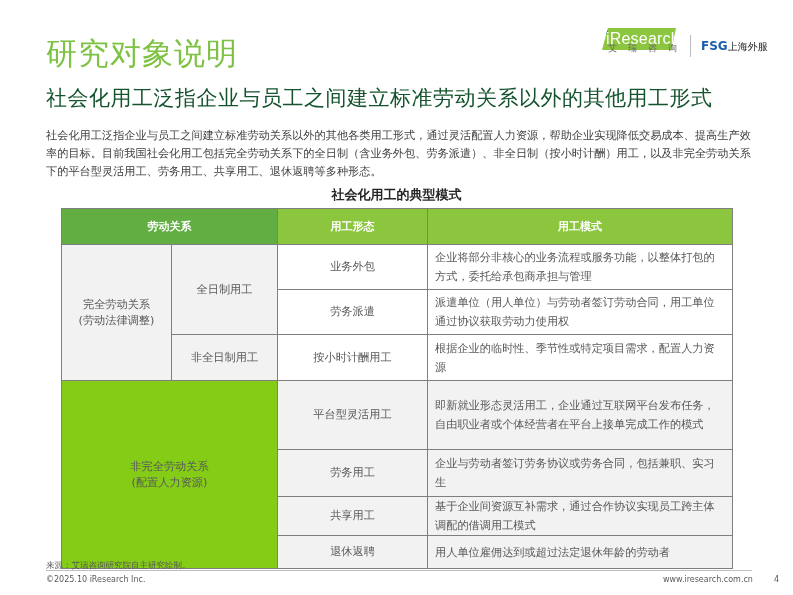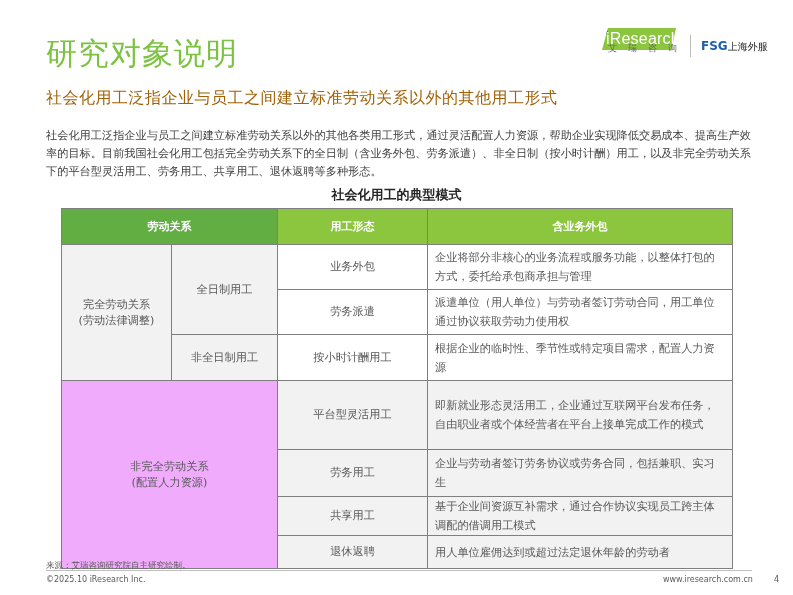--- a/index.html
+++ b/index.html
@@ -5,21 +5,21 @@
     html, body { margin: 0; padding: 0; }
     body {
       width: 793px; height: 595px; background: #ffffff; position: relative; overflow: hidden;
       font-family: "DejaVu Sans", "Liberation Sans", sans-serif; color: #595959;
     }
     .page-title {
       position: absolute; left: 46px; top: 34px; font-size: 31px; color: #7dc242;
       letter-spacing: 1px; line-height: 38px;
     }
     .subtitle {
-      position: absolute; left: 46px; top: 84px; font-size: 16px; color: #a16207; line-height: 28px;
+      position: absolute; left: 46px; top: 84px; font-size: 21px; color: #14532d; line-height: 28px;
       letter-spacing: 0.5px;
     }
     .logo-area { position: absolute; left: 598px; top: 28px; width: 190px; height: 44px; }
     .ir-box {
       position: absolute; left: 4px; top: 0px; width: 74px; height: 22px; background: #8cc63f;
       clip-path: polygon(8% 0, 100% 0, 94% 100%, 0 100%);
     }
     .ir-dot { position: absolute; left: 2px; top: 2px; width: 4px; height: 4px; border-radius: 50%; background: #1e6fb8; }
     .ir-text {
       position: absolute; left: 4px; top: 1px; font-size: 16px; color: #ffffff; font-family: "Liberation Sans", sans-serif;
@@ -42,21 +42,21 @@
       font-size: 11.2px; color: #595959;
     }
     table.modes td, table.modes th { border: 1.5px solid #7f7f7f; padding: 8px; }
     table.modes th { color: #ffffff; font-weight: bold; height: 19px; font-size: 11px; }
     th.h-rel { background: #62ae43; }
     th.h-form, th.h-mode { background: #8cc63f; }
     td.c-center { text-align: center; vertical-align: middle; line-height: 16px; }
     td.c-desc { text-align: left; vertical-align: middle; padding: 0 7px 0 7px !important; line-height: 19px; }
     .bg-light { background: #f2f2f2; }
     .bg-white { background: #ffffff; }
-    .bg-gray { background: #f0abfc; }
+    .bg-gray { background: #84cc16; }
 
     .source { position: absolute; left: 46px; top: 560px; font-size: 8.5px; color: #595959; line-height: 11px; }
     .footer-rule { position: absolute; left: 46px; top: 570px; width: 706px; height: 1px; background: #bfbfbf; }
     .copyright { position: absolute; left: 46px; top: 575px; font-size: 8px; color: #595959; line-height: 10px; }
     .website { position: absolute; left: 663px; top: 575px; font-size: 8px; color: #595959; line-height: 10px; }
     .page-num { position: absolute; left: 774px; top: 575px; font-size: 8px; color: #595959; line-height: 10px; }
   </style>
 </head>
 <body>
 
@@ -83,21 +83,21 @@
   <colgroup>
     <col style="width:110px">
       <col style="width:106px">
       <col style="width:150px">
       <col style="width:305px">
   </colgroup>
   <thead>
     <tr>
       <th class="h-rel" colspan="2">劳动关系</th>
       <th class="h-form">用工形态</th>
-      <th class="h-mode">含业务外包</th>
+      <th class="h-mode">用工模式</th>
     </tr>
   </thead>
   <tbody>
     <tr style="height:45px">
       <td class="c-center bg-light" rowspan="3">
         <div>完全劳动关系</div>
         <div>(劳动法律调整)</div>
       </td>
       <td class="c-center bg-light" rowspan="2">全日制用工</td>
       <td class="c-center bg-white">业务外包</td>

